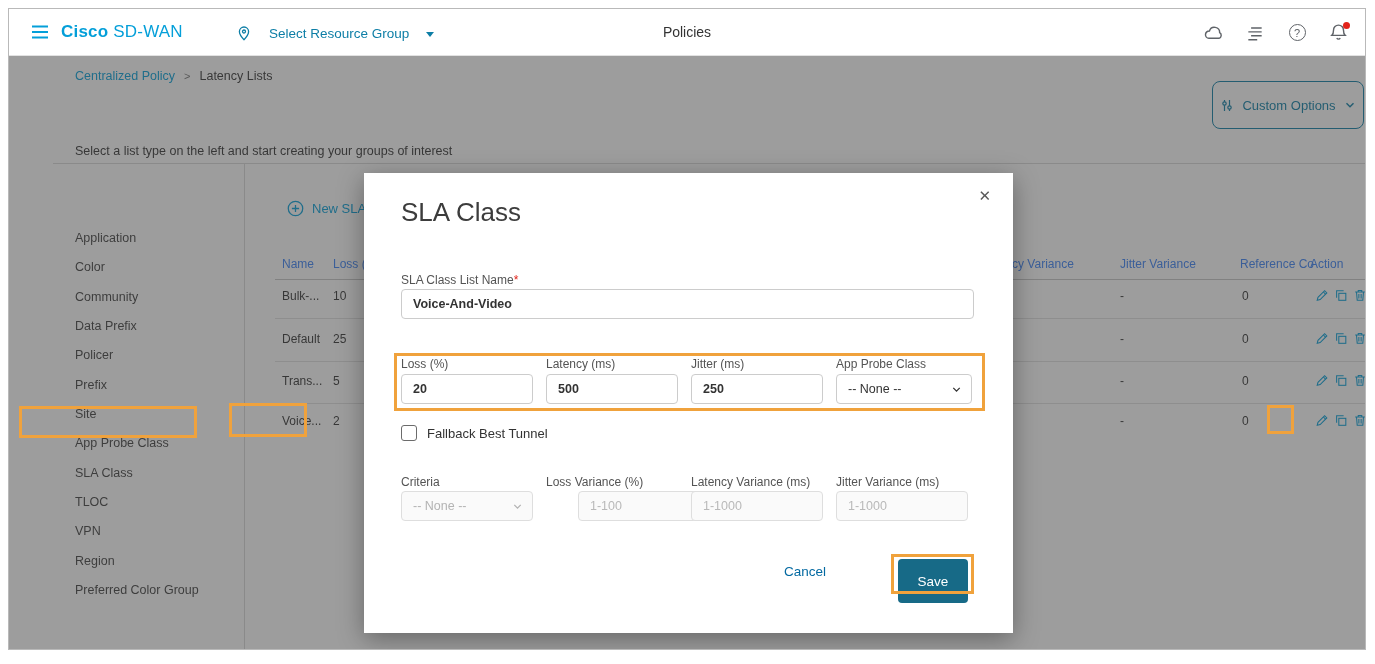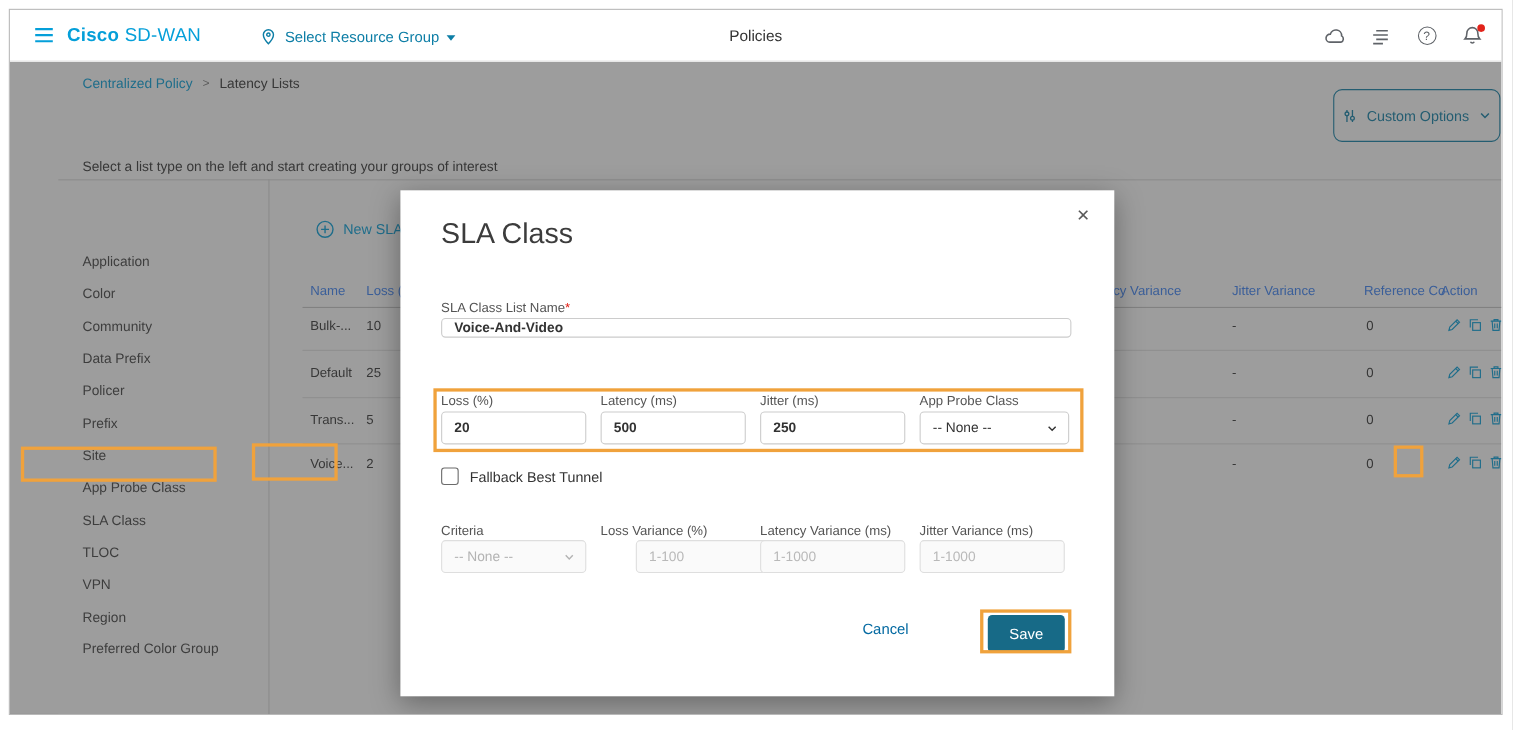--- a/index.html
+++ b/index.html
@@ -5,21 +5,21 @@
   * { box-sizing: border-box; margin: 0; padding: 0; }
   html, body { width: 1375px; height: 664px; background: #ffffff; font-family: "Liberation Sans", sans-serif; overflow: hidden; }
   .frame { position: absolute; left: 8px; top: 8px; width: 1358px; height: 642px; border: 1px solid #b9b9b9; background: #fff; overflow: hidden; }
 
   
   .app-header { position: absolute; left: 0; top: 0; width: 100%; height: 47px; background: #fff; border-bottom: 1px solid #e2e2e2; z-index: 15; }
   .hamburger { position: absolute; left: 22px; top: 15px; width: 18px; height: 16px; cursor: pointer; color:#049fd9; }
   .brand { position: absolute; left: 52px; top: 13px; font-size: 17px; color: #049fd9; letter-spacing: .2px; white-space: nowrap; }
   .brand b { font-weight: 700; }
   .brand span.rest { font-weight: 400; margin-left: 5px; }
-  .resource-group { position: absolute; left: 227px; top: 13px; height: 22px; display: flex; align-items: center; gap: 7px; color: #0d7ea6; font-size: 13.5px; cursor: pointer; }
+  .resource-group { position: absolute; left: 227px; top: 13px; height: 22px; display: flex; align-items: center; gap: 17px; color: #0d7ea6; font-size: 13.5px; cursor: pointer; }
   .caret-down { width: 0; height: 0; border-left: 4px solid transparent; border-right: 4px solid transparent; border-top: 5px solid #0d7ea6; margin-top: 2px; }
   .page-title { position: absolute; left: 0; right: 0; top: 15px; text-align: center; font-size: 14px; color: #333; pointer-events: none; }
   .header-icons { position: absolute; right: 16px; top: 0; height: 47px; display: flex; align-items: center; gap: 22px; color: #5f6368; }
   .hicon { width: 20px; height: 20px; position: relative; cursor: pointer; }
   .help-circle { width: 17px; height: 17px; border: 1.4px solid #5f6368; border-radius: 50%; font-size: 11px; display: flex; align-items: center; justify-content: center; color:#5f6368; }
   .notif-dot { position: absolute; right: -1px; top: -1px; width: 7px; height: 7px; border-radius: 50%; background: #e2231a; }
 
   
   .content { position: absolute; left: 0; top: 47px; width: 100%; height: 595px; background: #fff; margin-left: 44px; }
   .breadcrumb { position: absolute; left: 22px; top: 13px; font-size: 12.5px; display: flex; gap: 9px; align-items: center; }
@@ -43,32 +43,32 @@
 
   
   .overlay { position: absolute; left: 0; top: 47px; width: 100%; height: 595px; background: rgba(60,60,60,0.5); z-index: 10; }
 
   
   .modal { position: absolute; left: 355px; top: 164px; width: 649px; height: 460px; background: #fff; z-index: 20; box-shadow: 0 6px 24px rgba(0,0,0,0.35); }
   .modal-title { position: absolute; left: 37px; top: 24px; font-size: 26px; font-weight: 400; color: #3c3c3c; }
   .modal-close { position: absolute; right: 22px; top: 14px; font-size: 15px; color: #5a5a5a; cursor: pointer; }
   .fld-label { position: absolute; font-size: 12px; color: #545454; white-space: nowrap; }
   .req { color: #e2231a; }
-  .txt-input { position: absolute; height: 18px; border: 1px solid #cccccc; border-radius: 4px; font-family: "Liberation Sans", sans-serif; font-size: 12.5px; font-weight: 700; color: #333; padding: 0 11px; outline: none; background: #fff; }
+  .txt-input { position: absolute; height: 30px; border: 1px solid #cccccc; border-radius: 4px; font-family: "Liberation Sans", sans-serif; font-size: 12.5px; font-weight: 700; color: #333; padding: 0 11px; outline: none; background: #fff; }
   .txt-input.small { height: 30px; }
   .sel { position: absolute; height: 30px; border: 1px solid #cccccc; border-radius: 4px; background: #fff; font-size: 12.5px; color: #333; display: flex; align-items: center; padding: 0 11px; cursor: pointer; }
   .sel .sel-caret { position: absolute; right: 9px; top: 9px; width: 11px; height: 11px; color: #333; }
   .sel.disabled { background: #fafafa; border-color: #dedede; color: #b3b3b3; cursor: default; }
   .sel.disabled .sel-caret { color: #b3b3b3; }
   .txt-input.disabled { background: #fafafa; border-color: #dedede; font-weight: 400; }
   .txt-input.disabled::placeholder { color: #b9b9b9; }
   .checkbox { position: absolute; left: 37px; top: 252px; width: 16px; height: 16px; border: 1.5px solid #6b6b6b; border-radius: 3px; background: #fff; cursor: pointer; }
   .checkbox-label { position: absolute; left: 63px; top: 253px; font-size: 13px; color: #333; }
   .cancel-link { position: absolute; left: 420px; top: 391px; font-size: 13.5px; color: #0369a1; background: none; border: none; cursor: pointer; font-family: "Liberation Sans", sans-serif; }
-  .save-btn { position: absolute; left: 534px; top: 386px; width: 70px; height: 34px; background: #176a87; color: #fff; border: none; border-radius: 4px; font-size: 13.5px; font-family: "Liberation Sans", sans-serif; cursor: pointer; }
+  .save-btn { position: absolute; left: 534px; top: 386px; width: 70px; height: 44px; background: #176a87; color: #fff; border: none; border-radius: 4px; font-size: 13.5px; font-family: "Liberation Sans", sans-serif; cursor: pointer; }
 
   
   .annot { position: absolute; border: 3px solid #f0a23c; z-index: 30; pointer-events: none; }
   .annot-1 { left: 10px;  top: 397px; width: 178px; height: 32px; }
   .annot-2 { left: 220px; top: 394px; width: 78px;  height: 34px; }
   .annot-3 { left: 1258px;top: 396px; width: 27px;  height: 29px; }
   .annot-4 { left: 385px; top: 344px; width: 591px; height: 58px; }
   .annot-5 { left: 882px; top: 545px; width: 83px;  height: 40px; }
 
   svg { display: block; }

